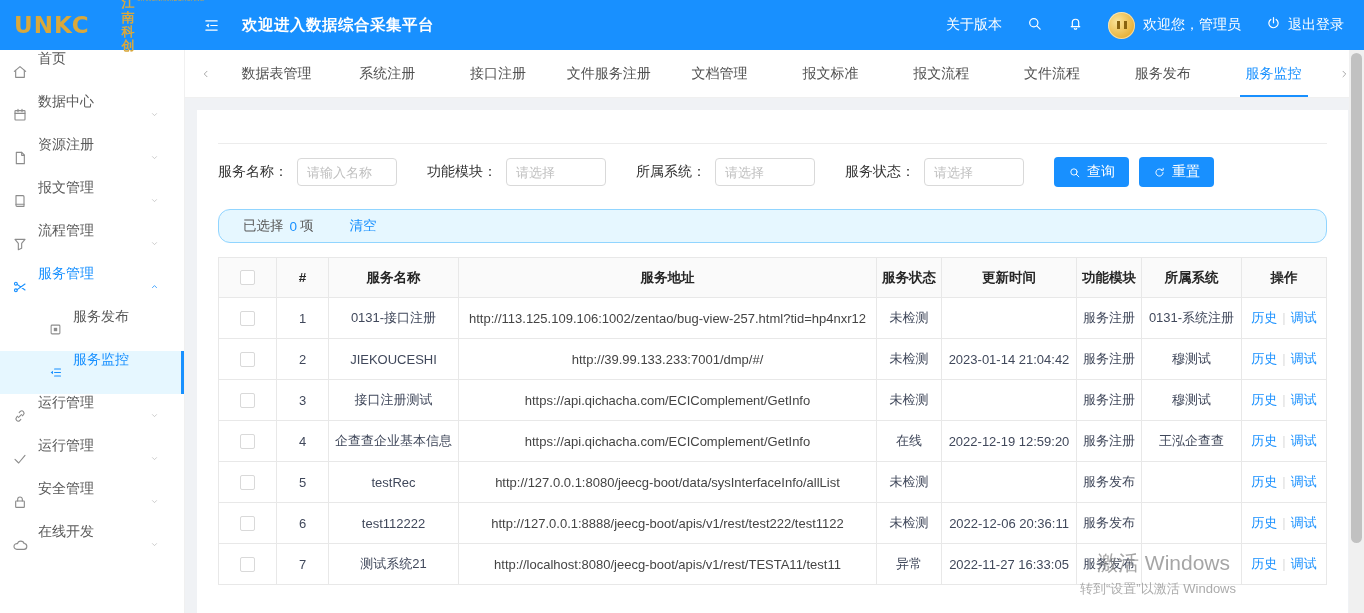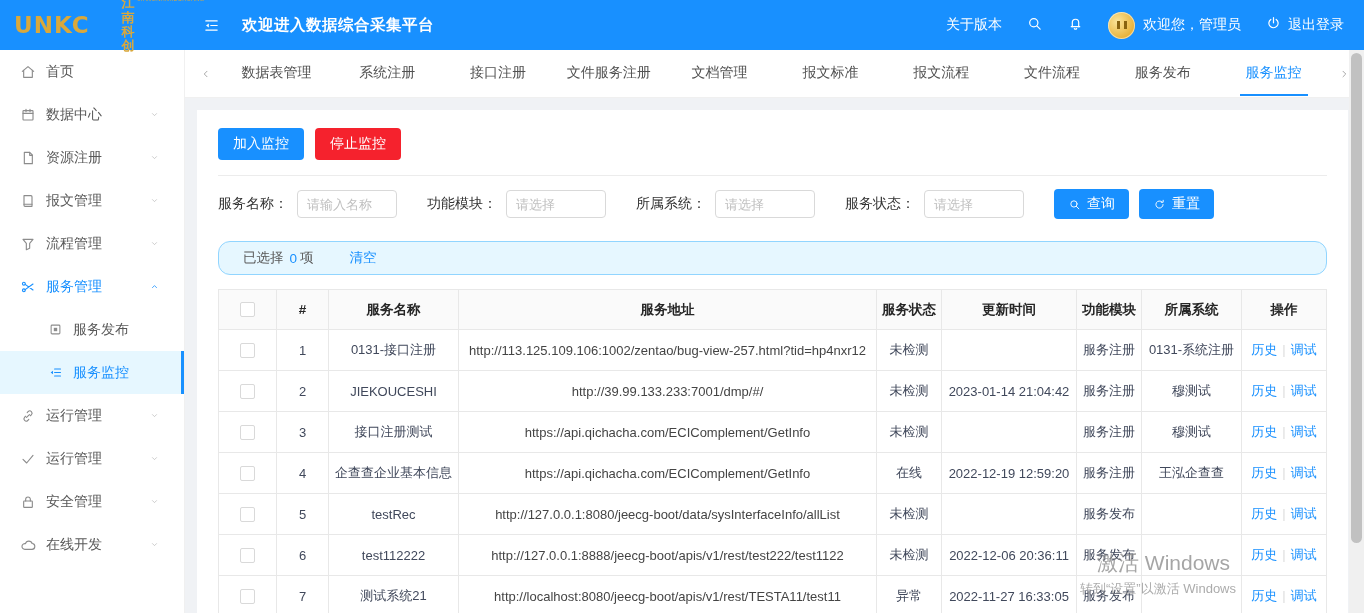--- a/index.html
+++ b/index.html
@@ -22,37 +22,37 @@
   .avatar i { width:10px; height:8px; border-left:3px solid #8a6410; border-right:3px solid #8a6410; display:block; }
   .user-wrap { display:flex; align-items:center; gap:8px; }
   .logout { display:flex; align-items:center; gap:6px; cursor:pointer; }
   .icon { display:inline-flex; align-items:center; justify-content:center; }
   .icon svg { width:16px; height:16px; }
   .hicon svg { width:17px; height:17px; }
 
   
   .app-body { display:flex; height:563px; }
   .sidebar { width:185px; flex:0 0 185px; background:#fff; border-right:1px solid #f0f0f0; }
-  .side-item { height:43px; display:flex; align-items:center; padding:0 14px 0 20px; color:#595959; cursor:pointer; position:relative; }
+  .side-item { height:43px; display:flex; padding:0 14px 0 12px; color:#595959; cursor:pointer; position:relative; }
   .side-item .icon { color:#8c8c8c; margin-right:10px; }
   .side-item .side-label { flex:1; font-size:14px; }
   .side-item .chev { color:#bfbfbf; }
   .side-item .chev svg { width:11px; height:11px; }
   .side-item.active, .side-item.active .icon, .side-item.active .chev { color:#1890ff; }
   .side-sub { padding-left:48px; }
   .side-sub .icon svg { width:15px; height:15px; }
   .side-sub.selected { background:#e6f7ff; color:#1890ff; }
   .side-sub.selected .icon { color:#1890ff; }
   .side-sub.selected::after { content:""; position:absolute; right:0; top:0; bottom:0; width:3px; background:#1890ff; }
 
   .main { flex:1; display:flex; flex-direction:column; background:#f0f2f5; }
   .tabbar { height:48px; background:#fff; border-bottom:1px solid #f0f0f0; display:flex; align-items:stretch; padding:0 6px; }
   .tab-arrow { width:30px; display:flex; align-items:center; justify-content:center; color:#999; cursor:pointer; }
   .tab-arrow svg { width:12px; height:12px; }
-  .tab { flex:1; text-align:center; cursor:pointer; color:#515151; font-size:14px; display:flex; align-items:flex-start; justify-content:center; }
+  .tab { flex:1; text-align:center; cursor:pointer; color:#515151; font-size:14px; display:flex; align-items:center; justify-content:center; }
   .tab .tab-inner { display:inline-block; line-height:44px; border-bottom:2px solid transparent; padding:0 6px; }
   .tab.active { color:#1890ff; }
   .tab.active .tab-inner { border-bottom-color:#1890ff; }
 
   .content { flex:1; padding:12px 17px 0 12px; }
   .card { background:#fff; height:503px; padding:18px 21px 0 21px; overflow:hidden; }
 
   
   .btn-row { display:flex; gap:11px; }
   .btn { height:32px; padding:0 15px; border:none; border-radius:4px; color:#fff; font-size:14px; cursor:pointer; font-family:inherit; display:inline-flex; align-items:center; gap:6px; }
@@ -344,28 +344,20 @@
             <svg viewBox="0 0 24 24" fill="none" stroke="currentColor" stroke-width="1.7" stroke-linecap="round" stroke-linejoin="round">
               <path d="M10 6.5 15.5 12 10 17.5"></path>
             </svg>
           </span>
         </span>
       </nav>
 
     <div class="content">
       <div class="card">
 
-        <div class="btn-row">
-          <button class="btn btn-blue">
-            <span>加入监控</span>
-          </button>
-          <button class="btn btn-red">
-            <span>停止监控</span>
-          </button>
-        </div>
 
         <hr class="toolbar-divider">
 
         <div class="filter-row" id="filter-row">
             <div class="filter-group">
               <span class="filter-label">服务名称：</span>
               <input class="filter-input" placeholder="请输入名称" style="">
             </div>
             <div class="filter-group">
               <span class="filter-label">功能模块：</span>

